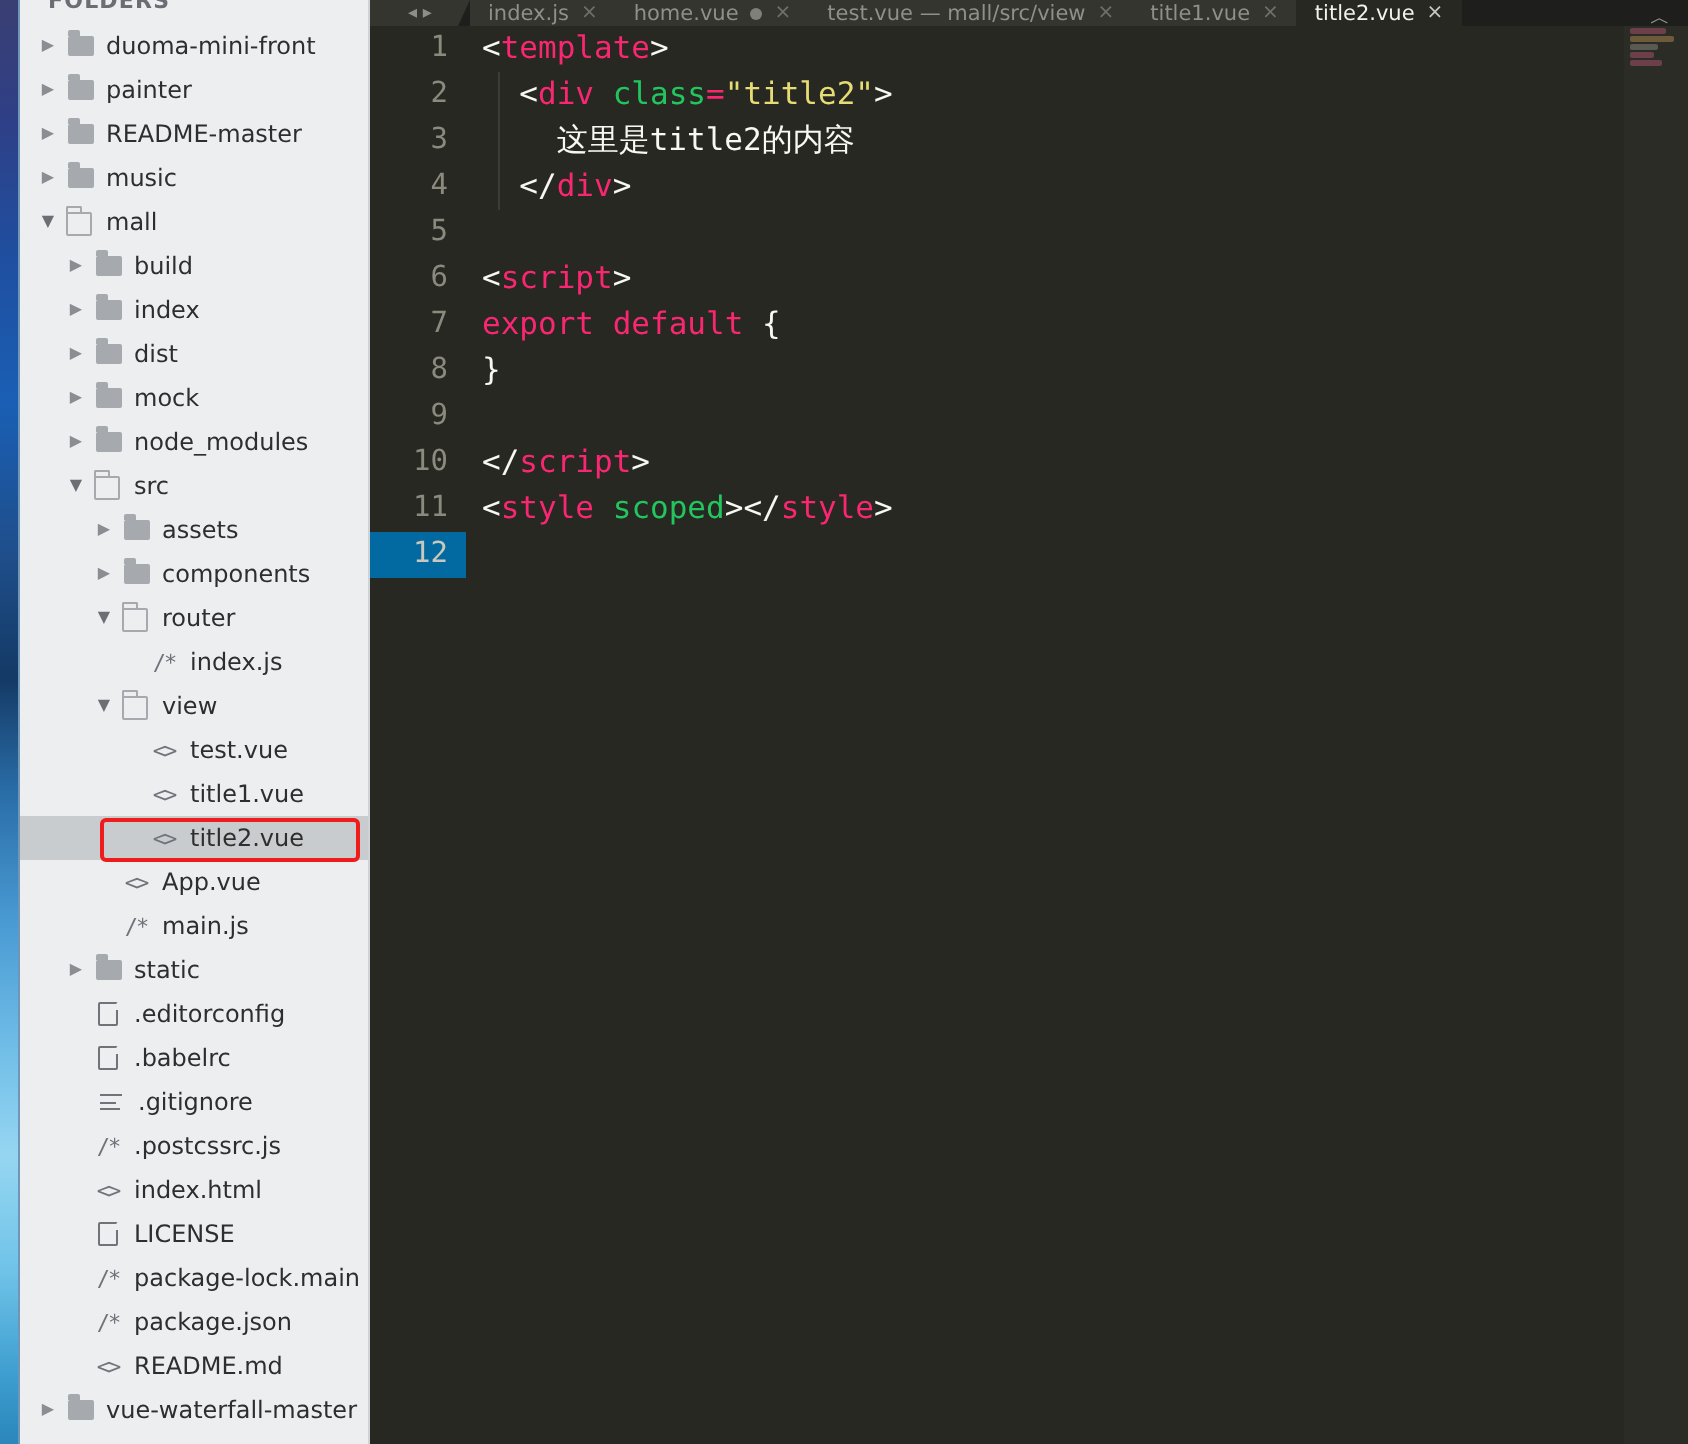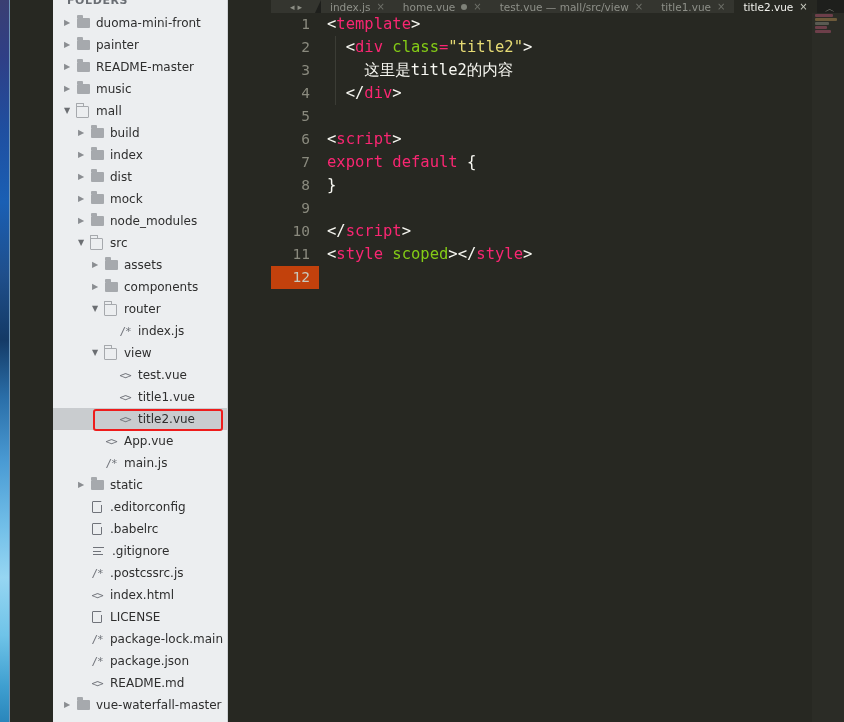--- a/index.html
+++ b/index.html
@@ -2,21 +2,21 @@
 <html><head>
 <meta charset="utf-8">
 <style>
   * { box-sizing: border-box; margin: 0; padding: 0; }
   html, body {
     width: 844px; height: 722px;
     overflow: hidden;
     font-family: "DejaVu Sans", "Liberation Sans", sans-serif;
     background: #272822;
   }
-  #app { position: relative; width: 844px; height: 601px; display: flex; gap: 43px; }
+  #app { position: relative; width: 844px; height: 601px; display: flex; }
 
   
   .edge-strip {
     width: 10px; height: 722px; flex: 0 0 10px;
     background: linear-gradient(to bottom,
       #3a3f72 0%, #2f3f86 8%, #1f4fa0 18%, #1a5fb4 28%,
       #1f4f8c 38%, #143a66 47%, #2a6ea8 55%, #4a9bd4 64%,
       #72bfe8 73%, #96d6f2 80%, #6fc3e8 88%, #3f9fd0 95%, #2a86bb 100%);
     border-right: 1px solid #6f96b8;
   }
@@ -132,26 +132,26 @@
     font-family: "DejaVu Sans Mono", "Liberation Mono", monospace;
     font-size: 15.5px; line-height: 23px;
   }
   .ln {
     display: flex; height: 23px; align-items: center;
   }
   .ln .num {
     width: 48px; flex: 0 0 48px; text-align: right; padding-right: 9px;
     color: #8a8a7e; font-size: 14.5px; user-select: none;
   }
-  .ln.current .num { background: #c2410c; color: #c8c8bc; }
+  .ln.current .num { background: #0369a1; color: #c8c8bc; }
   .ln .code { padding-left: 8px; white-space: pre; color: #f8f8f2; }
 
   .tok-tag    { color: #f92672; }
   .tok-punc   { color: #f8f8f2; }
-  .tok-attr   { color: #84cc16; }
+  .tok-attr   { color: #22c55e; }
   .tok-str    { color: #e6db74; }
   .tok-kw     { color: #f92672; }
   .tok-text   { color: #f8f8f2; }
 
   .indent-guide {
     position: absolute; left: 64px; top: 36px; width: 1px; height: 69px;
     background: #3b3c35;
   }
 
   

